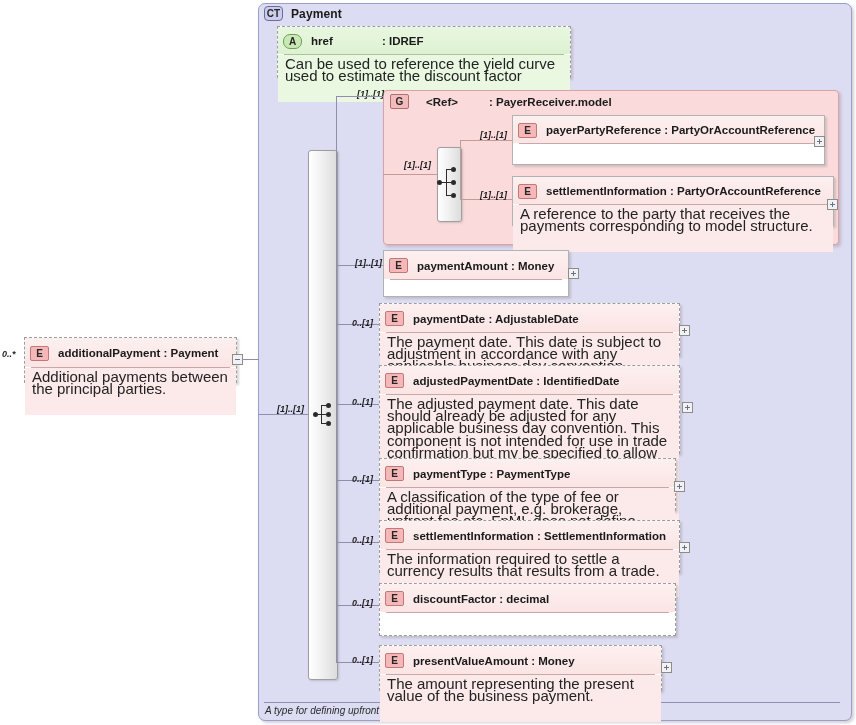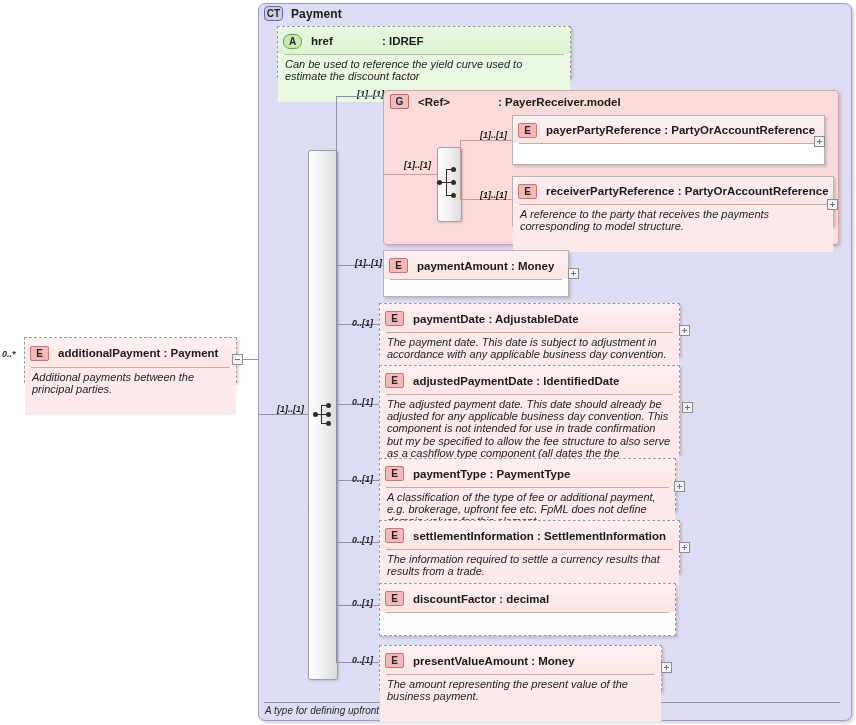--- a/index.html
+++ b/index.html
@@ -94,20 +94,21 @@
   .badge-g {
     background: #f3bcbc;
     border: 1px solid #b36d6d;
     border-radius: 2px;
   }
   .grp-title {
     font-size: 11.5px;
     font-weight: bold;
     color: #1a1a1a;
     white-space: nowrap;
+    margin-left: 8px;
   }
 
   
   .node {
     background: #ffffff;
     box-shadow: 2px 2px 2px rgba(140,130,130,0.33);
   }
   .node.solid  { border: 1px solid #b2b2b2; }
   .node.dashed { border: 1px dashed #9d9d9d; }
 
@@ -140,22 +141,21 @@
     color: #1a1a1a;
     white-space: nowrap;
   }
   .node-rule {
     height: 1px;
     background: #c8a8a8;
     margin: 0 6px;
   }
   .node-rule.green { background: #a8c49a; }
   .node-doc {
-    font-size: 11px;
-    font-style: italic;
+    font-size: 15px;
     color: #232323;
     line-height: 12.2px;
     padding: 3px 7px 20px 7px;
     background: #fceaea;
   }
   .node-doc.green { background: #eaf8e2; }
 
   
   .attr-name { min-width: 62px; }
 
@@ -251,21 +251,21 @@
     </div>
     <div class="node-rule green"></div>
     <div class="node-doc green">Can be used to reference the yield curve used to estimate the discount factor</div>
   </div>
 
   <div class="abs grp-box" style="left:383px; top:90px; width:456px; height:155px;"></div>
 
   <div class="grp-header" style="left:390px; top:94px;">
     <span class="badge badge-g">G</span>
     <span class="grp-title">&lt;Ref&gt;</span>
-    <span class="grp-title" style="margin-left:39px;text-align:center;">: PayerReceiver.model</span>
+    <span class="grp-title" style="margin-left:22px;text-align:center;">: PayerReceiver.model</span>
   </div>
   <span class="card" style="left:357px; top:89px;">[1]..[1]</span>
 
   <div class="seq-bar" style="left:437px; top:147px; width:23px; height:73px;"></div>
   <div class="seq-icon" style="left:437px; top:165px; width:23px; height:36px;">
     <span class="dot" style="left:0px;  top:15px;"></span>
     <span class="bar" style="left:4px;  top:17px; width:5px; height:1px;"></span>
     <span class="bar" style="left:9px;  top:4px;  width:1px; height:27px;"></span>
     <span class="bar" style="left:10px; top:4px;  width:4px; height:1px;"></span>
     <span class="bar" style="left:10px; top:17px; width:4px; height:1px;"></span>
@@ -290,21 +290,21 @@
     <div class="node-rule"></div>
   </div>
   <span class="card" style="left:480px; top:130px;">[1]..[1]</span>
   <div class="abs" style="left:814px; top:136px; width:11px; height:11px;">
     <div class="pm-box plus" style="position:relative; width:11px; height:11px;"></div>
   </div>
 
   <div class="abs node solid" style="left:512px; top:176px; width:322px; height:50px;">
     <div class="node-head" style="height:22px;">
       <span class="badge badge-e">E</span>
-      <span class="node-name">receiverPartyReference : PartyOrAccountReference</span>
+      <span class="node-name">settlementInformation : PartyOrAccountReference</span>
     </div>
     <div class="node-rule"></div>
     <div class="node-doc">A reference to the party that receives the payments corresponding to model structure.</div>
   </div>
   <span class="card" style="left:480px; top:190px;">[1]..[1]</span>
   <div class="abs" style="left:827px; top:199px; width:11px; height:11px;">
     <div class="pm-box plus" style="position:relative; width:11px; height:11px;"></div>
   </div>
 
   <div class="seq-bar" style="left:308px; top:150px; width:28px; height:528px;"></div>

